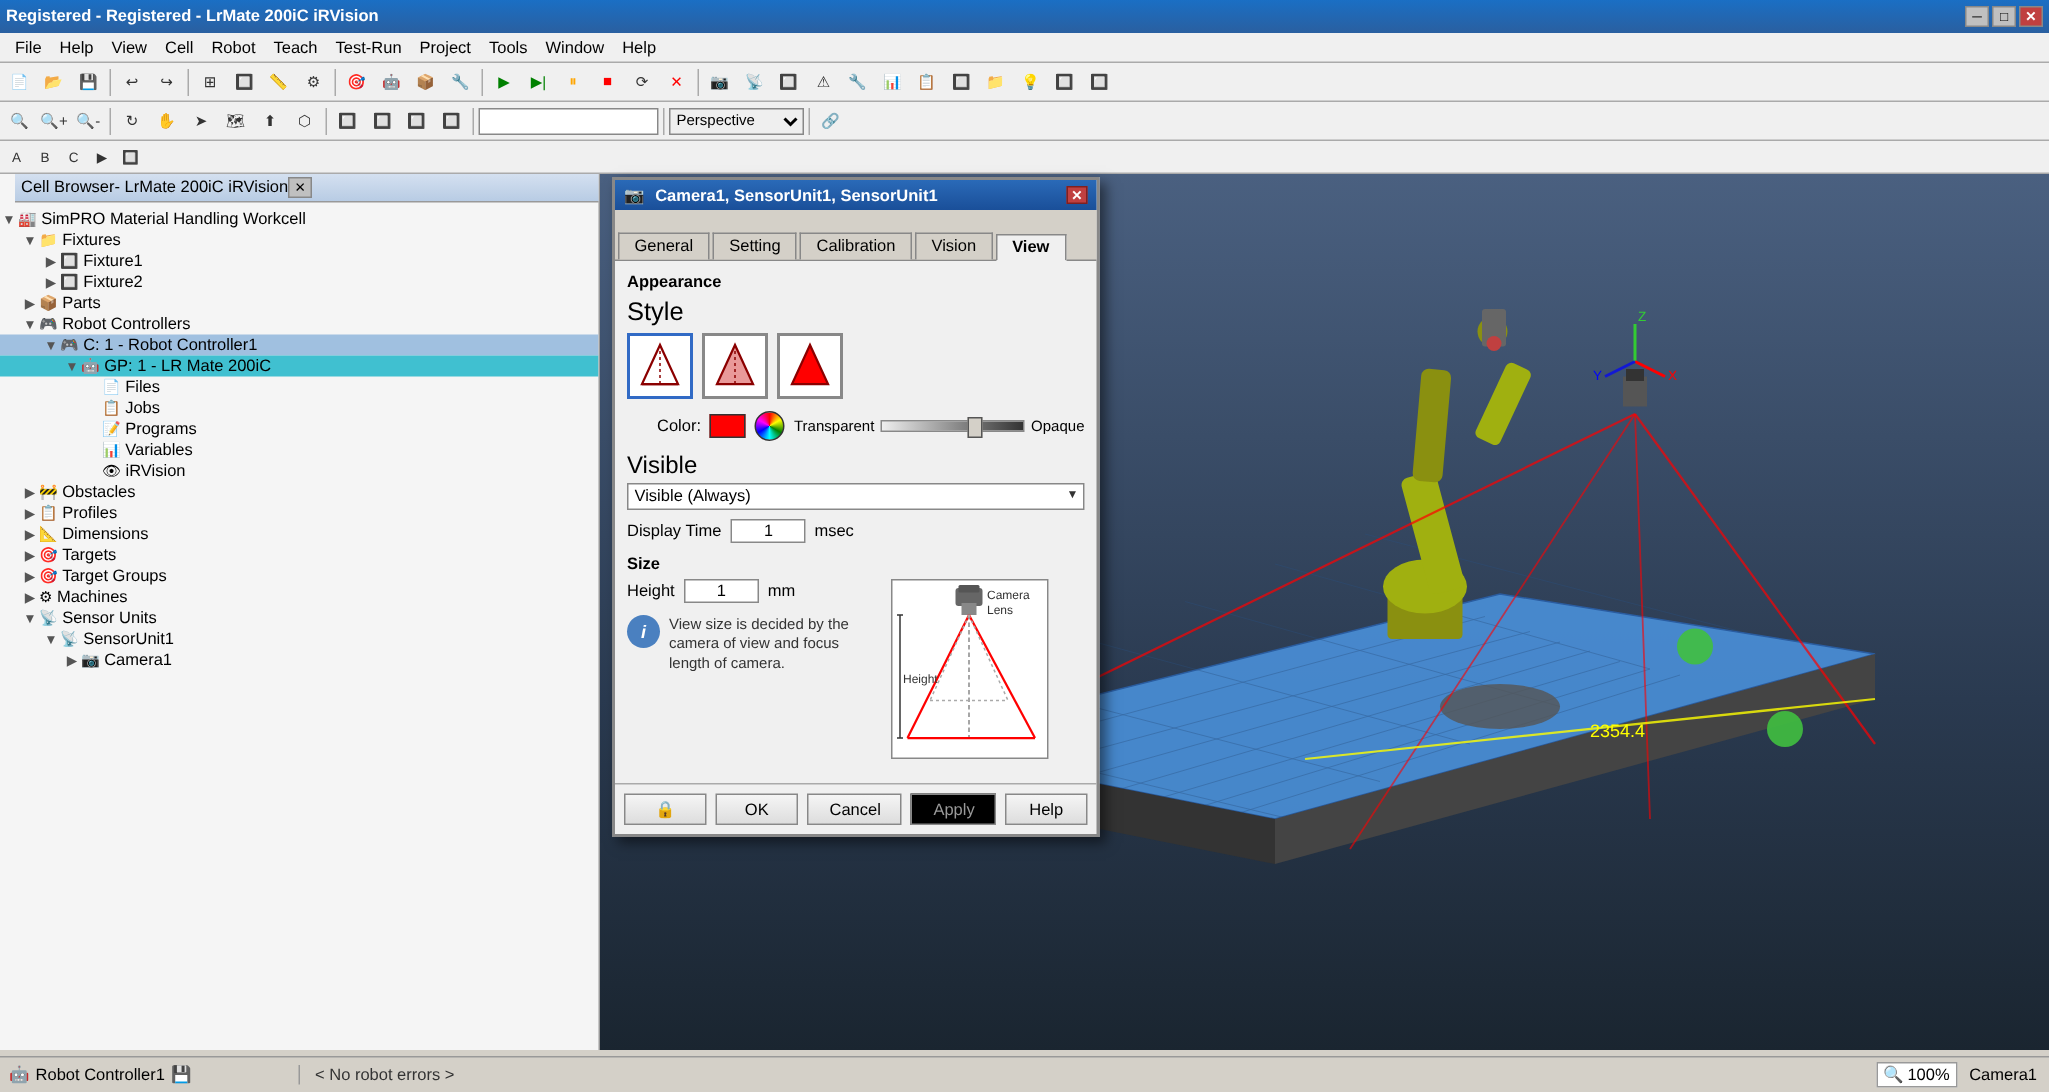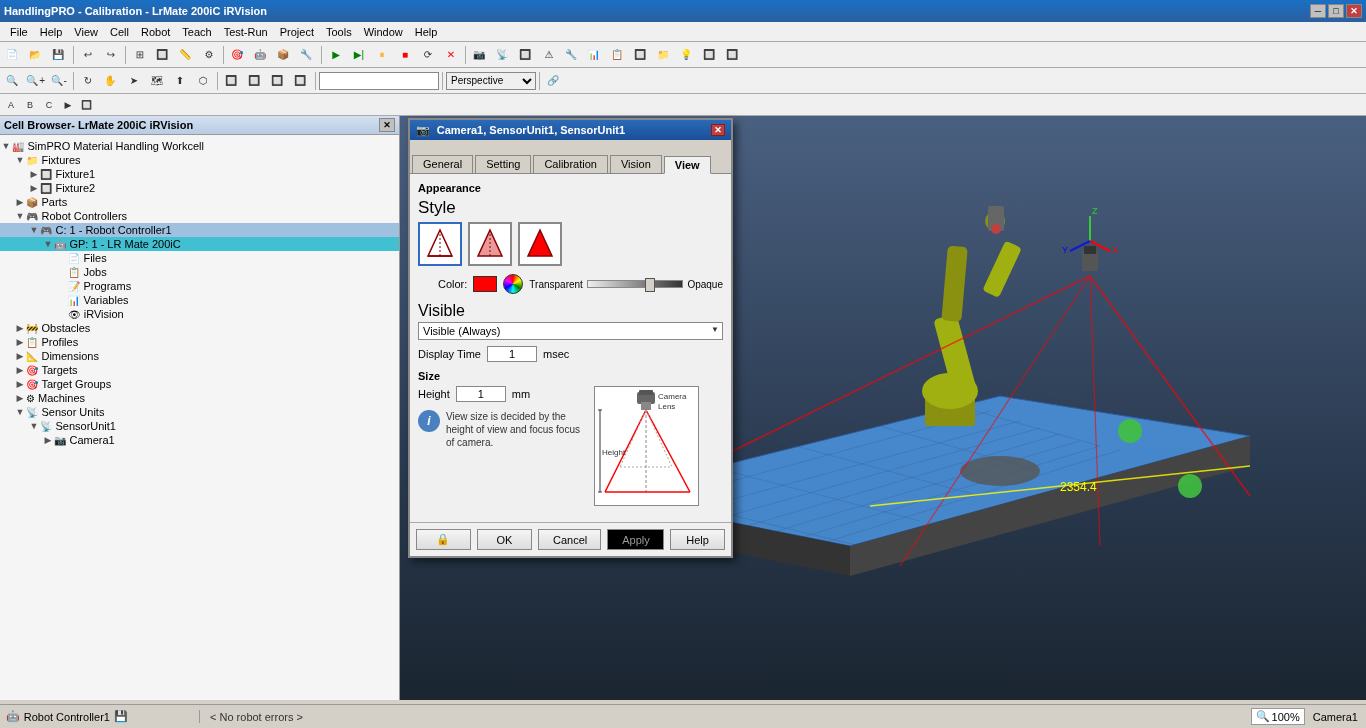--- a/index.html
+++ b/index.html
@@ -74,23 +74,23 @@
       display: flex;
       flex-direction: column;
       height: 100%;
     }
     #cell-browser-header {
       background: linear-gradient(to bottom, #d4e0f0, #b8cce4);
       border-bottom: 1px solid #999;
       padding: 2px 4px;
       display: flex;
       align-items: center;
-      justify-content: space-between;
-      font-size: 11px;
-      font-weight: bold;
+      font-size: 11px;
+      font-weight: normal;
+      margin-left: 10px;
     }
     #tree-area {
       flex: 1;
       overflow-y: auto;
       padding: 4px 0;
     }
     .tree-node {
       display: flex;
       align-items: center;
       padding: 1px 0;
@@ -391,21 +391,21 @@
       height: 18px;
       width: 90px;
       font-size: 10px;
       border: 1px solid #888;
     }
   </style>
 </head>
 <body>
 
 <div id="title-bar">
-  <span>HandlingPRO - Calibration - LrMate 200iC iRVision</span>
+  <span>Registered - Registered - LrMate 200iC iRVision</span>
   <div id="title-bar-buttons">
     <div class="title-btn">─</div>
     <div class="title-btn">□</div>
     <div class="title-btn" style="background:#c04040; color:white;">✕</div>
   </div>
 </div>
 
 <div id="menu-bar">
   <span class="menu-item">File</span>
   <span class="menu-item">Help</span>
@@ -766,21 +766,21 @@
     <div class="section-title">Size</div>
     <div class="size-section">
       <div class="size-left">
         <div class="height-row">
           <span>Height</span>
           <input class="text-input" value="1400" style="">
           <span>mm</span>
         </div>
         <div style="display:flex; align-items:flex-start; gap:6px; margin-top:4px;">
           <div class="info-icon">i</div>
-          <div class="info-text">View size is decided by the height of view and focus focus of camera.</div>
+          <div class="info-text">View size is decided by the camera of view and focus length of camera.</div>
         </div>
       </div>
 
       <div class="camera-diagram">
         <svg width="105" height="120" viewBox="0 0 105 120">
 
           <rect x="42" y="5" width="18" height="12" fill="#666" rx="2"></rect>
           <rect x="44" y="3" width="14" height="5" fill="#555" rx="1"></rect>
 
           <rect x="46" y="15" width="10" height="8" fill="#888"></rect>

